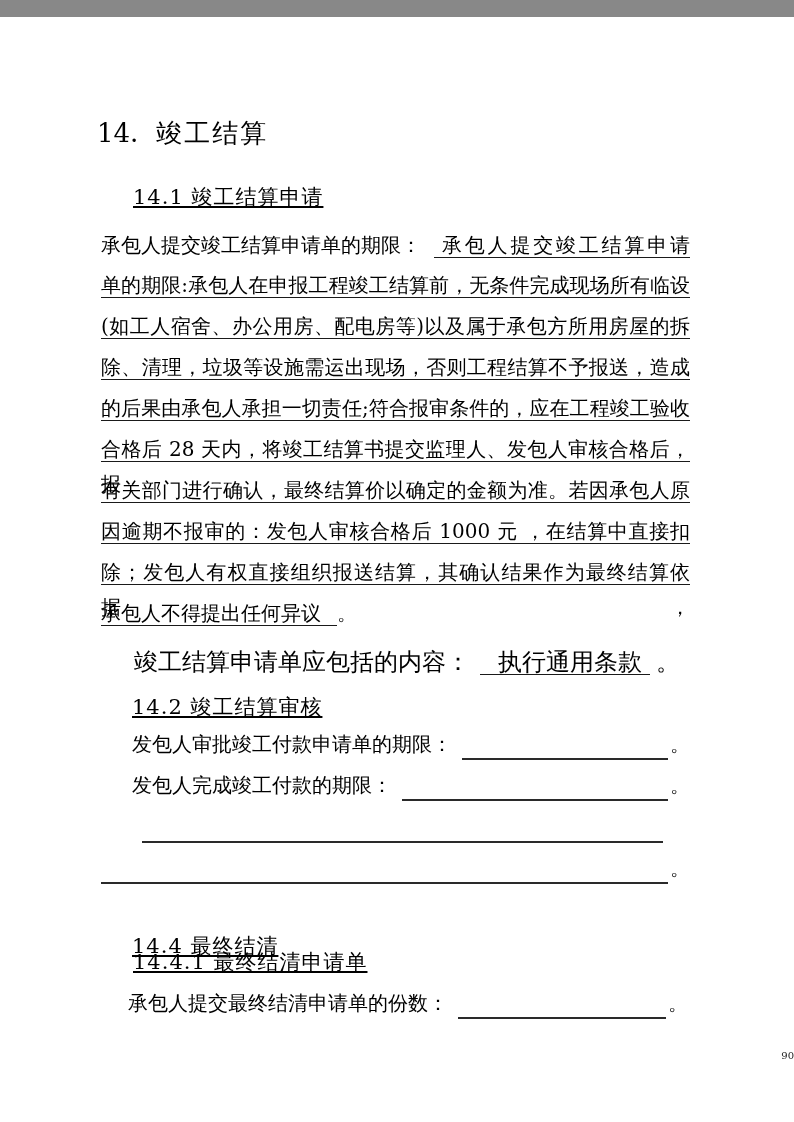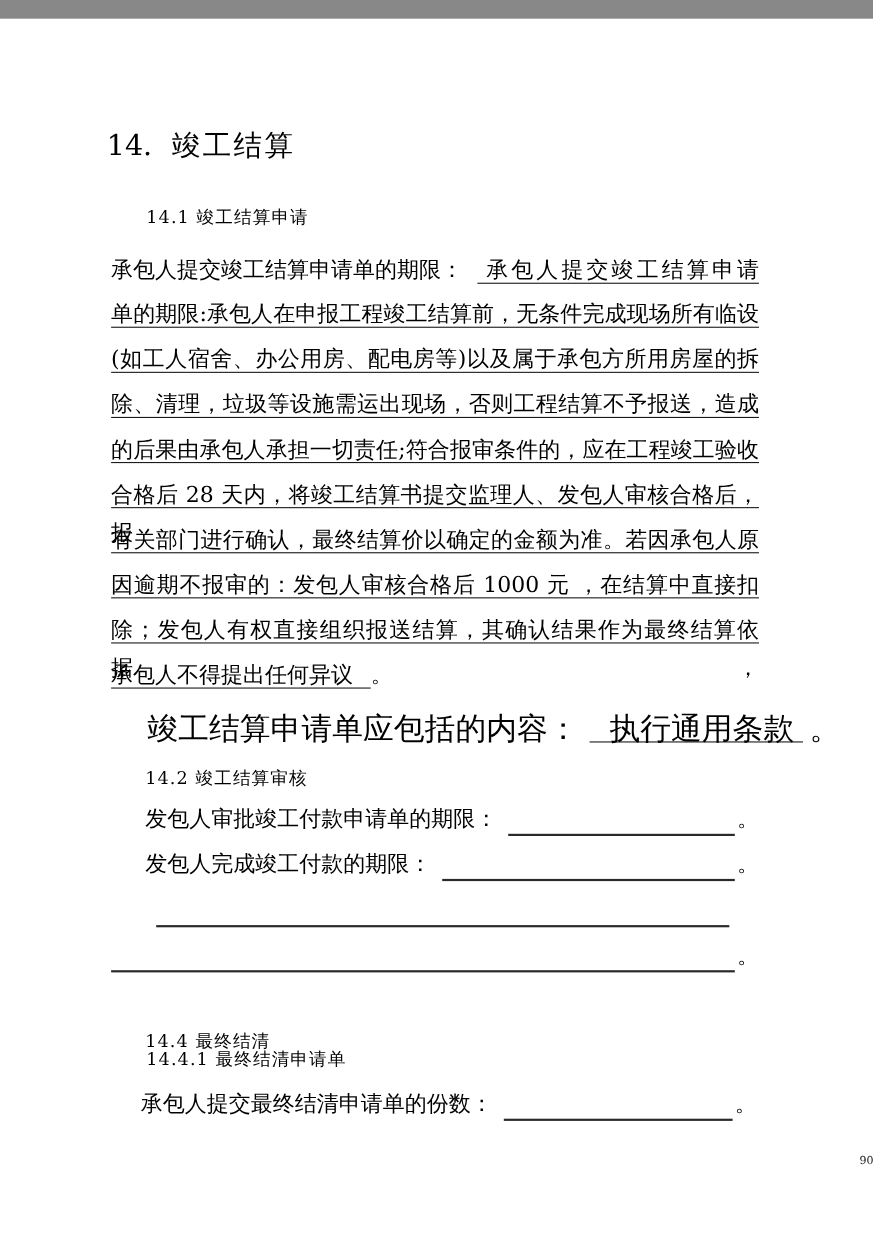--- a/index.html
+++ b/index.html
@@ -8,22 +8,22 @@
     width:794px;height:1122px;
     margin:17px auto;
     background:#ffffff;
     font-family:"DejaVu Serif","Liberation Serif",serif;
     color:#000;
     overflow:hidden;
   }
   .abs{position:absolute;}
   .h1{font-size:26px;line-height:34px;white-space:nowrap;}
   .h1 .htext{margin-left:18px;letter-spacing:2px;}
-  .h2{font-size:16px;line-height:35px;letter-spacing:1px;white-space:nowrap;}
-  .body-text{font-size:28px;line-height:35px;}
+  .h2{font-size:21px;line-height:35px;letter-spacing:1px;white-space:nowrap;text-decoration:underline;}
+  .body-text{font-size:24px;line-height:35px;}
   
   .para{font-size:20px;}
   .pline{
     height:29px;line-height:35px;margin-bottom:11px;
     word-break:break-all;
   }
   .pline.full{
     border-bottom:1.5px solid #1a1a1a;
     text-align:justify;text-align-last:justify;
     text-justify:inter-character;

